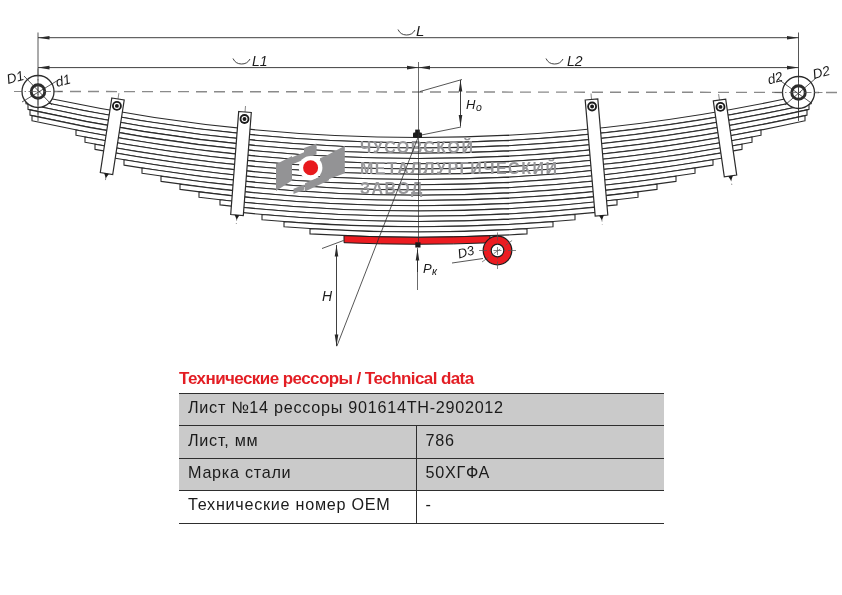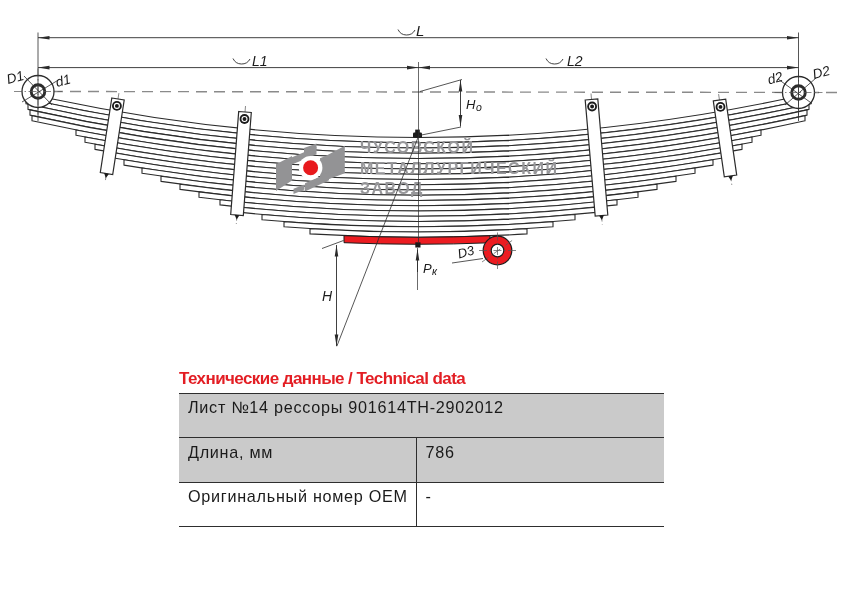--- a/index.html
+++ b/index.html
@@ -1,18 +1,18 @@
 <!DOCTYPE html>
 <html><head><meta charset="utf-8">
 <style>
 html,body{margin:0;padding:0;width:842px;height:595px;background:#fff;overflow:hidden}
 body{position:relative;font-family:"Liberation Sans", sans-serif}
 .ttl{position:absolute;left:179px;top:368.5px;font-size:17px;font-weight:bold;color:#e31e24;letter-spacing:-0.58px;white-space:nowrap}
 table.dt{position:absolute;left:179px;top:393px;width:485px;border-collapse:collapse;table-layout:fixed;border-top:1.6px solid #2e2e2e}
-table.dt td{height:27.4px;padding:0 0 16px 9px;font-size:16.2px;letter-spacing:0.72px;color:#1b1b1b;border-bottom:1.5px solid #2e2e2e;vertical-align:middle;white-space:nowrap}
+table.dt td{height:27.4px;padding:0 0 4px 9px;font-size:16.2px;letter-spacing:0.72px;color:#1b1b1b;border-bottom:1.5px solid #2e2e2e;vertical-align:middle;white-space:nowrap}
 table.dt td.dv{border-right:1.3px solid #2e2e2e}
 table.dt tr.g td{background:#cacaca}
 </style></head>
 <body>
 <svg width="842" height="370" viewBox="0 0 842 370" style="position:absolute;left:0;top:0">
     <path d="M50.0,98.5 Q418.5,176.5 787.0,98.5 L787.0,103.7 Q418.5,181.8 50.0,103.7 Z" fill="#ffffff" stroke="#2b2b2b" stroke-width="1.1"></path>
     <path d="M26.0,98.5 Q418.5,187.0 811.0,98.5 L811.0,103.7 Q418.5,192.3 26.0,103.7 Z" fill="#ffffff" stroke="#2b2b2b" stroke-width="1.1"></path>
     <path d="M28.0,104.2 Q418.5,191.8 809.0,104.2 L809.0,109.4 Q418.5,197.1 28.0,109.4 Z" fill="#ffffff" stroke="#2b2b2b" stroke-width="1.1"></path>
     <path d="M30.0,109.9 Q418.5,196.6 807.0,109.9 L807.0,115.1 Q418.5,201.9 30.0,115.1 Z" fill="#ffffff" stroke="#2b2b2b" stroke-width="1.1"></path>
     <path d="M32.0,115.6 Q418.5,201.4 805.0,115.6 L805.0,120.8 Q418.5,206.7 32.0,120.8 Z" fill="#ffffff" stroke="#2b2b2b" stroke-width="1.1"></path>
@@ -111,32 +111,36 @@
     <polygon points="417.5,249.0 419.3,260.5 415.7,260.5" fill="#2b2b2b"></polygon>
     <text x="423" y="273" font-family="Liberation Sans, sans-serif" font-size="13" font-style="italic" fill="#1b1b1b" text-anchor="start">P</text>
     <text x="432" y="275" font-family="Liberation Sans, sans-serif" font-size="10.5" font-style="italic" fill="#1b1b1b">к</text>
     <text x="459" y="258.5" font-family="Liberation Sans, sans-serif" font-size="13" font-style="italic" fill="#1b1b1b" text-anchor="start" transform="rotate(-15 459 258.5)">D3</text>
     <line x1="452" y1="263" x2="483" y2="258.5" stroke="#2b2b2b" stroke-width="0.8"></line>
     <text x="8" y="84" font-family="Liberation Sans, sans-serif" font-size="13.5" font-style="italic" fill="#1b1b1b" text-anchor="start" transform="rotate(-15 8 84)">D1</text>
     <text x="57" y="87" font-family="Liberation Sans, sans-serif" font-size="13.5" font-style="italic" fill="#1b1b1b" text-anchor="start" transform="rotate(-15 57 87)">d1</text>
     <text x="769" y="84.5" font-family="Liberation Sans, sans-serif" font-size="13.5" font-style="italic" fill="#1b1b1b" text-anchor="start" transform="rotate(-15 769 84.5)">d2</text>
     <text x="814" y="79" font-family="Liberation Sans, sans-serif" font-size="13.5" font-style="italic" fill="#1b1b1b" text-anchor="start" transform="rotate(-15 814 79)">D2</text>
   </svg>
-<div class="ttl">Технические данные / Technical data</div>
+<div class="ttl">Технические рессоры / Technical data</div>
 <table class="dt">
     <colgroup>
       <col style="width:237px">
       <col>
     </colgroup>
 <tbody>
       <tr class="g">
         <td colspan="2">Лист №14 рессоры 901614ТН-2902012</td>
       </tr>
 <tr class="g">
-        <td class="dv">Длина, мм</td>
+        <td class="dv">Лист, мм</td>
         <td>786</td>
       </tr>
+<tr class="g">
+        <td class="dv">Марка стали</td>
+        <td>50ХГФА</td>
+      </tr>
 <tr>
-        <td class="dv">Оригинальный номер OEM</td>
+        <td class="dv">Технические номер OEM</td>
         <td>-</td>
       </tr>
 </tbody>
   </table>
 
 </body></html>

